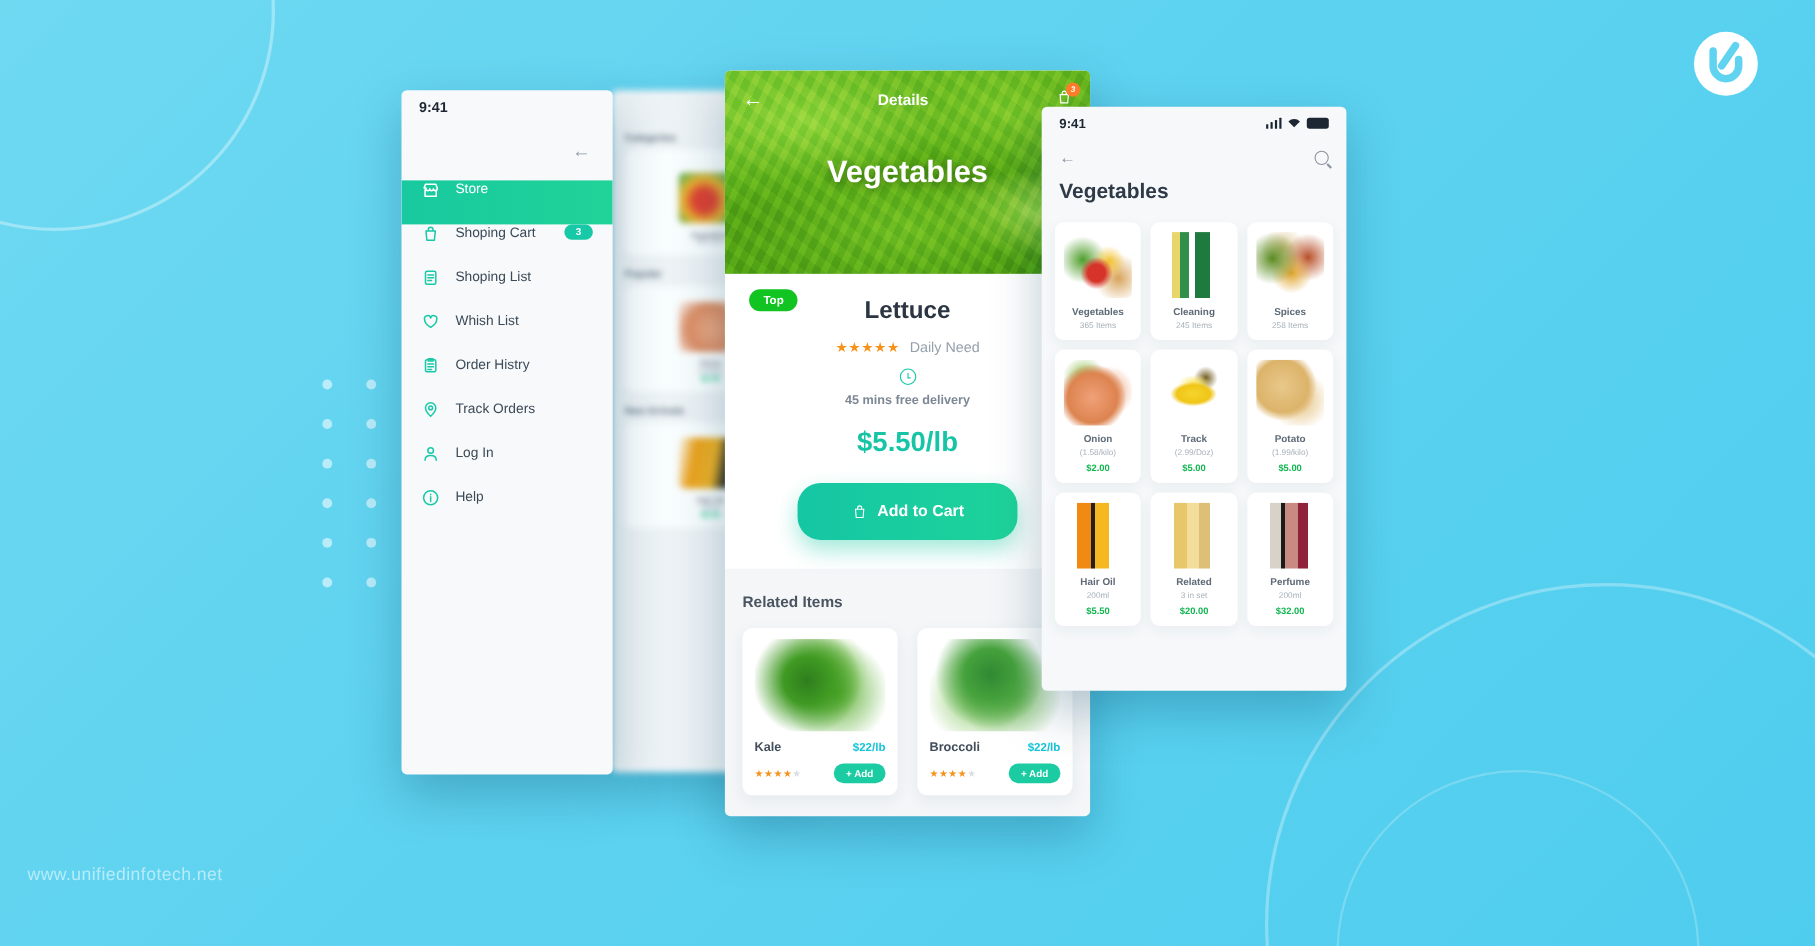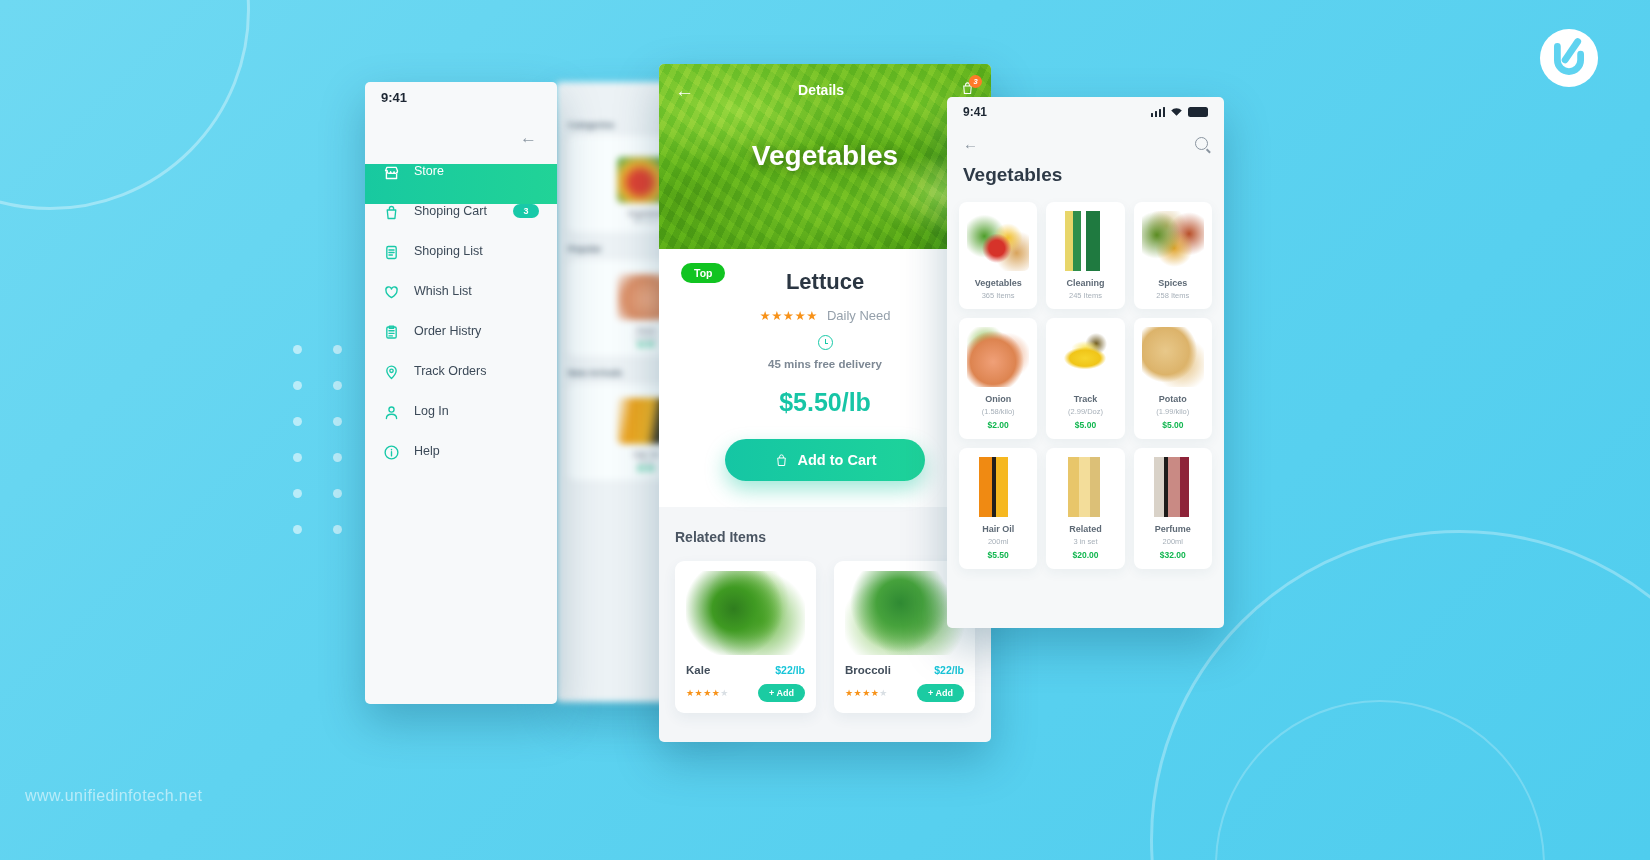--- a/index.html
+++ b/index.html
@@ -166,21 +166,21 @@
   .rating-row { display:flex; align-items:center; justify-content:center; gap:9px; margin-top:13px; }
   .stars { color:#f79219; font-size:12.5px; letter-spacing:.5px; }
   .daily { color:#95a0ab; font-size:13px; }
   .delivery-row { display:flex; align-items:center; justify-content:center; gap:8px; margin-top:12px;flex-direction:column; }
   .clock-ico { width:15px; height:15px; border-radius:50%; border:1.6px solid #18c9a8; position:relative; }
   .clock-ico:before{content:"";position:absolute;left:6px;top:3px;width:1.4px;height:4.5px;background:#18c9a8;}
   .clock-ico:after{content:"";position:absolute;left:6.2px;top:6.8px;width:3.6px;height:1.4px;background:#18c9a8;}
   .delivery-txt { font-size:11.5px; font-weight:bold; color:#7d8894; }
   .price-big { text-align:center; font-size:25px; font-weight:bold; color:#17c5a6; margin-top:18px; }
   .btn-cart {
-    margin: 22px auto 0 auto; width: 200px; height: 42px;
+    margin: 22px auto 0 auto; width: 200px; height: 52px;
     border-radius:21px; border:none; cursor:pointer;
     background: linear-gradient(90deg,#15c6a4 0%, #1ed39a 100%);
     color:#fff; font-size:14.5px; font-weight:bold;
     display:flex; align-items:center; justify-content:center; gap:9px;
     box-shadow: 0 9px 20px rgba(22,200,160,.40);
   }
   .btn-cart svg { width:15px; height:15px; stroke:#fff; fill:none; stroke-width:1.6; }
   .related-wrap { padding: 22px 16px 0 16px; }
   .related-title { font-size:14px; font-weight:bold; color:#4a5562; margin-bottom:16px; }
   .rel-row { display:flex; gap:18px; }

